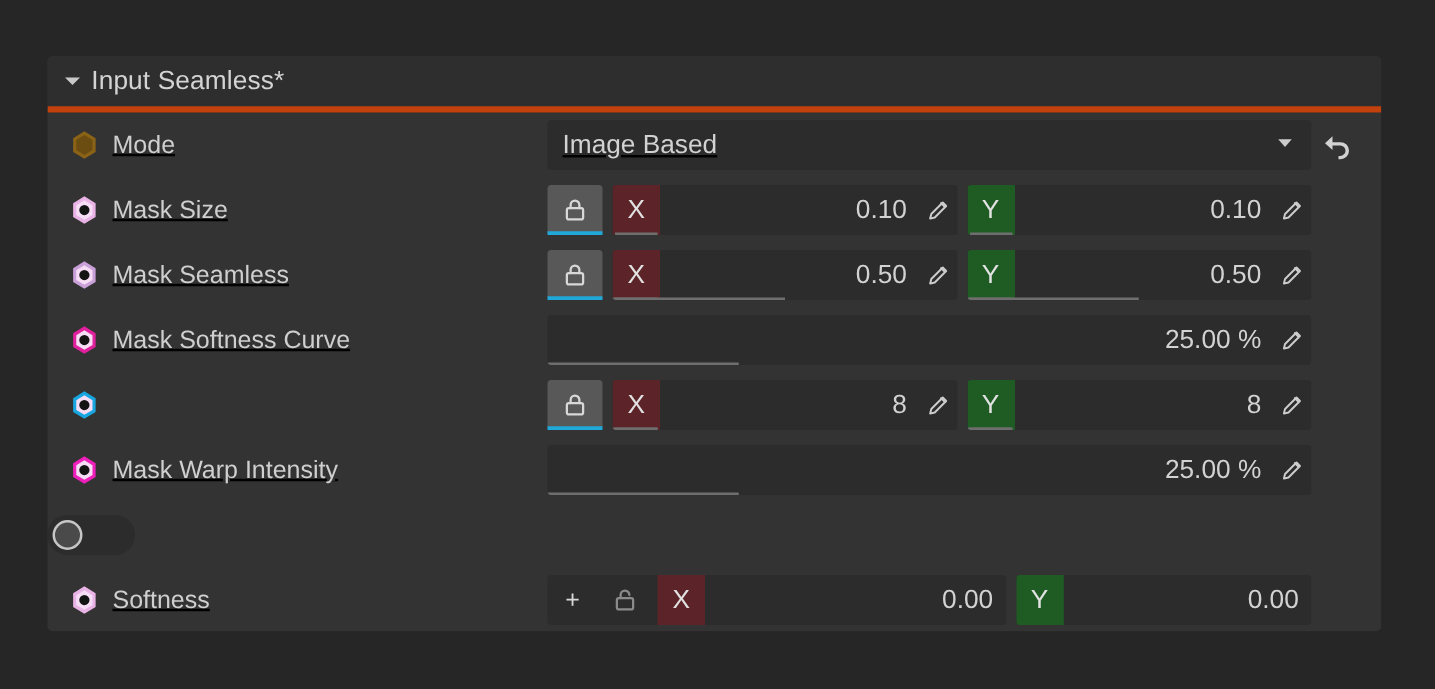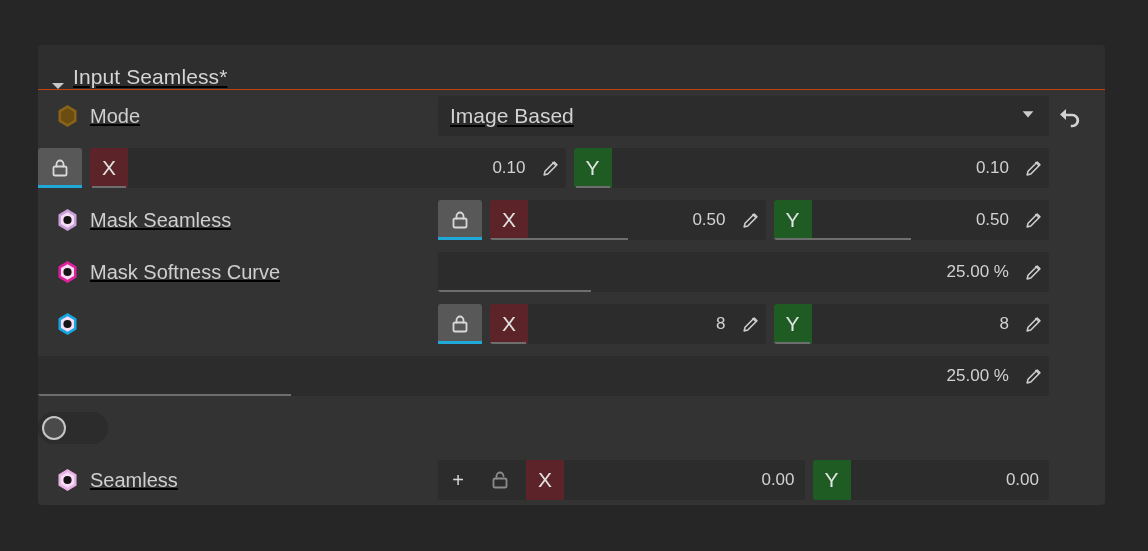--- a/index.html
+++ b/index.html
@@ -9,22 +9,22 @@
     font-family:"Liberation Sans",sans-serif;
     overflow:hidden;
     -webkit-font-smoothing:antialiased;
   }
   #panel{
     position:absolute;left:38px;top:45px;width:1067px;height:460px;
     background:#333333;border-radius:4px;overflow:hidden;
   }
   
   .hdr{
-    height:45px;background:#2e2e2e;display:flex;align-items:flex-end;
-    padding-left:14px;box-sizing:border-box;border-bottom:1px solid #c2410c;text-decoration:underline;
+    height:45px;background:#2e2e2e;display:flex;align-items:center;
+    padding-left:14px;box-sizing:border-box;border-bottom:5px solid #c2410c;
   }
   .caret{
     width:0;height:0;border-left:6px solid transparent;border-right:6px solid transparent;
     border-top:6px solid #c9c9c9;margin-right:9px;flex:none;
   }
   .hdr-title{color:#d4d4d4;font-size:21px;letter-spacing:.1px;}
   
   .row{height:52px;display:flex;align-items:center;position:relative;}
   .lbl-col{
     width:400px;flex:none;display:flex;align-items:center;
@@ -40,21 +40,21 @@
   }
   .fill{position:absolute;left:0;bottom:0;height:2px;background:#6e6e6e;}
   .axis{
     width:38px;height:40px;flex:none;display:flex;align-items:center;justify-content:center;
     color:#e2e2e2;font-size:21px;position:relative;
   }
   .axis.x{background:#5c2428;}
   .axis.y{background:#1f5c24;}
   .axis .ul{position:absolute;left:2px;right:2px;bottom:0;height:2px;background:#6e6e6e;}
   .val{
-    flex:1;text-align:right;color:#d2d2d2;font-size:17px;
+    flex:1;text-align:right;color:#d2d2d2;font-size:21px;
     padding-right:10px;white-space:nowrap;
   }
   .pencil{width:30px;flex:none;display:flex;align-items:center;justify-content:center;}
   
   .lockbtn{
     width:44px;height:40px;flex:none;border-radius:3px;position:relative;
     display:flex;align-items:center;justify-content:center;margin-right:8px;background:#585858;
   }
   .lockbtn .cyan{position:absolute;left:0;right:0;bottom:0;height:3px;background:#1fa8d8;}
   .lockbtn.open{background:transparent;}
@@ -99,20 +99,28 @@
               </svg></span>
           </div>
           <span style="width: 44px; flex: 0 0 auto; display: flex; align-items: center; justify-content: center;">
             <svg viewBox="0 0 28 28" width="28" height="28" fill="#d2d2d2">
               <path d="M9 7 L3 12.5 L9 18 V14.3 h6.2 a4.2 4.2 0 010 8.4 h-1.4 v2.6 h1.6 a6.8 6.8 0 000-13.6 H9 Z"></path>
             </svg>
           </span>
         </div>
       </div>
       <div class="row">
+        <div class="lbl-col">
+          <span class="hex"><svg viewBox="0 0 21 24" width="21" height="24">
+              <polygon points="10.5,1 19.5,6.5 19.5,17.5 10.5,23 1.5,17.5 1.5,6.5" fill="#e9b3e5"></polygon>
+              <polygon points="10.5,4.2 17,8.1 17,15.9 10.5,19.8 4,15.9 4,8.1" fill="#f6dcf4"></polygon>
+              <circle cx="10.5" cy="12" r="4.1" fill="#141414"></circle>
+            </svg></span>
+          <span class="lbl">Mask Size</span>
+        </div>
         <div class="ctl-col">
           <div style="display: flex; align-items: center; flex: 1 1 0%; padding-right: 44px; box-sizing: border-box;">
             <div class="lockbtn">
               <svg viewBox="0 0 24 24" width="24" height="24" fill="none" stroke="#d8d8d8" stroke-width="1.8" stroke-linecap="round">
                 <rect x="5.5" y="10.5" width="13" height="9" rx="1.6"></rect>
                 <path d="M8.5 10.5V8a3.5 3.5 0 017 0v2.5"></path>
               </svg>
               <span class="cyan"></span>
             </div>
             <div class="field" style="flex: 1 1 0%; margin-right: 8px;">
@@ -261,20 +269,28 @@
                   <path d="M4.5 19.5l1-4 10-10 3 3-10 10z"></path>
                   <path d="M14 6l3 3"></path>
                 </svg>
               </div>
               <span class="fill" style="width: 13%;"></span>
             </div>
           </div>
         </div>
       </div>
       <div class="row">
+        <div class="lbl-col">
+          <span class="hex"><svg viewBox="0 0 21 24" width="21" height="24">
+              <polygon points="10.5,1 19.5,6.5 19.5,17.5 10.5,23 1.5,17.5 1.5,6.5" fill="#ef1fbb"></polygon>
+              <polygon points="10.5,4.2 17,8.1 17,15.9 10.5,19.8 4,15.9 4,8.1" fill="#f6dcf4"></polygon>
+              <circle cx="10.5" cy="12" r="4.1" fill="#141414"></circle>
+            </svg></span>
+          <span class="lbl">Mask Warp Intensity</span>
+        </div>
         <div class="ctl-col">
           <div style="display: flex; align-items: center; flex: 1 1 0%; padding-right: 44px; box-sizing: border-box;">
             <div class="field" style="flex: 1 1 0%;">
               <div class="val">25.00 %</div>
               <div class="pencil">
                 <svg viewBox="0 0 24 24" width="22" height="22" fill="none" stroke="#cdcdcd" stroke-width="1.7" stroke-linecap="round" stroke-linejoin="round">
                   <path d="M4.5 19.5l1-4 10-10 3 3-10 10z"></path>
                   <path d="M14 6l3 3"></path>
                 </svg>
               </div>
@@ -290,21 +306,21 @@
           </div>
         </div>
       </div>
       <div class="row">
         <div class="lbl-col">
           <span class="hex"><svg viewBox="0 0 21 24" width="21" height="24">
               <polygon points="10.5,1 19.5,6.5 19.5,17.5 10.5,23 1.5,17.5 1.5,6.5" fill="#e9b3e5"></polygon>
               <polygon points="10.5,4.2 17,8.1 17,15.9 10.5,19.8 4,15.9 4,8.1" fill="#f6dcf4"></polygon>
               <circle cx="10.5" cy="12" r="4.1" fill="#141414"></circle>
             </svg></span>
-          <span class="lbl">Seamless</span>
+          <span class="lbl">Softness</span>
         </div>
         <div class="ctl-col">
           <div style="display: flex; align-items: center; flex: 1 1 0%; padding-right: 44px; box-sizing: border-box;">
             <div class="field" style="flex: 1.55 1 0%; margin-right: 8px;">
               <div class="plus">+</div>
               <div class="lockbtn open" style="margin-right: 4px;">
                 <svg viewBox="0 0 24 24" width="24" height="24" fill="none" stroke="#8b8b8b" stroke-width="1.8" stroke-linecap="round">
                   <rect x="5.5" y="10.5" width="13" height="9" rx="1.6"></rect>
                   <path d="M8.5 10.5V8a3.5 3.5 0 017 0"></path>
                 </svg>

